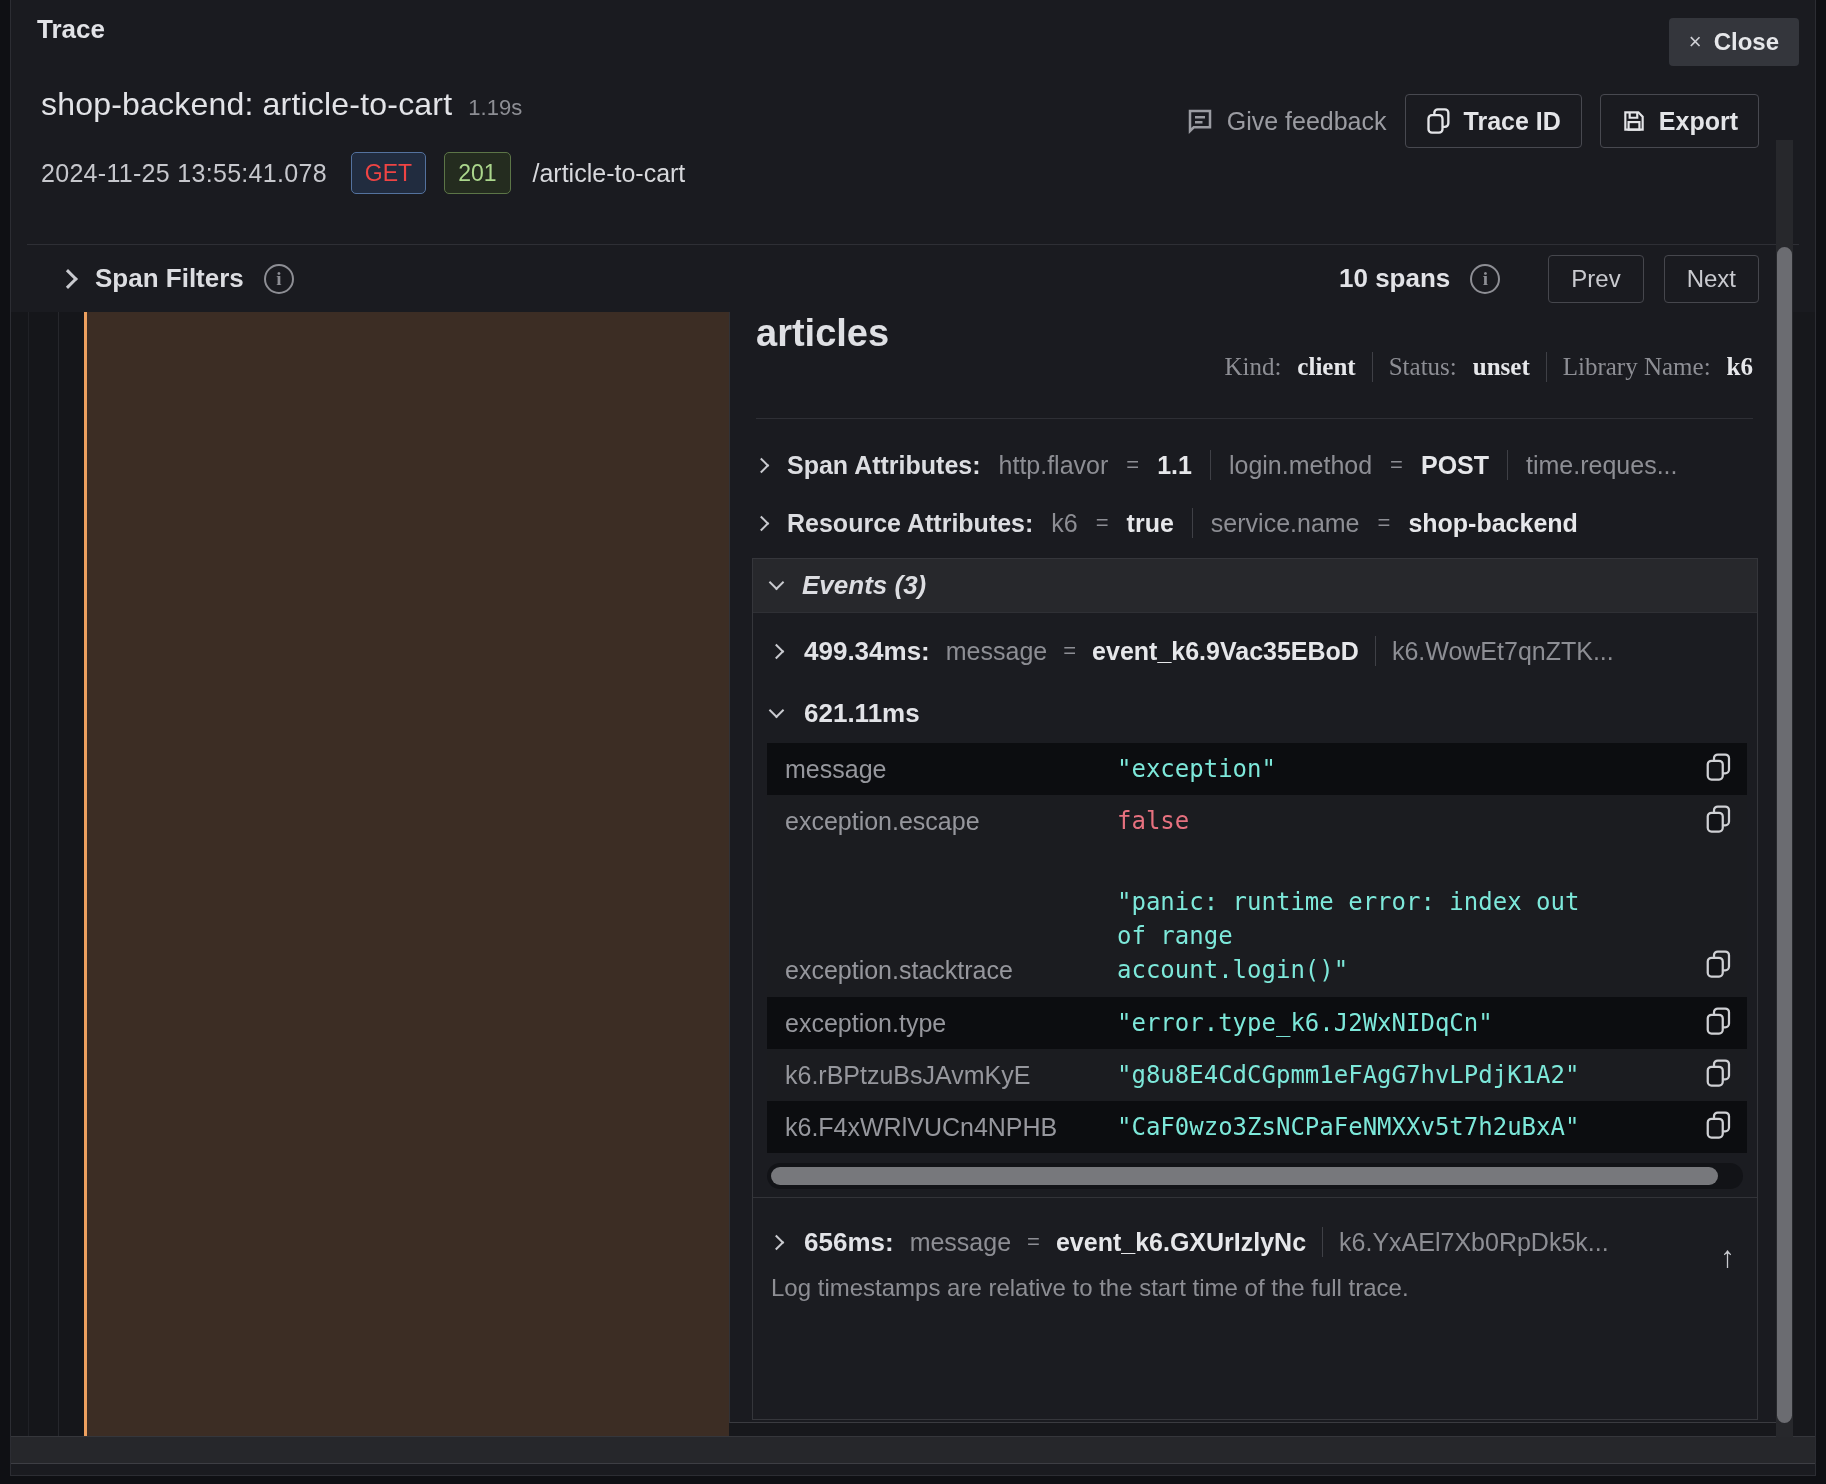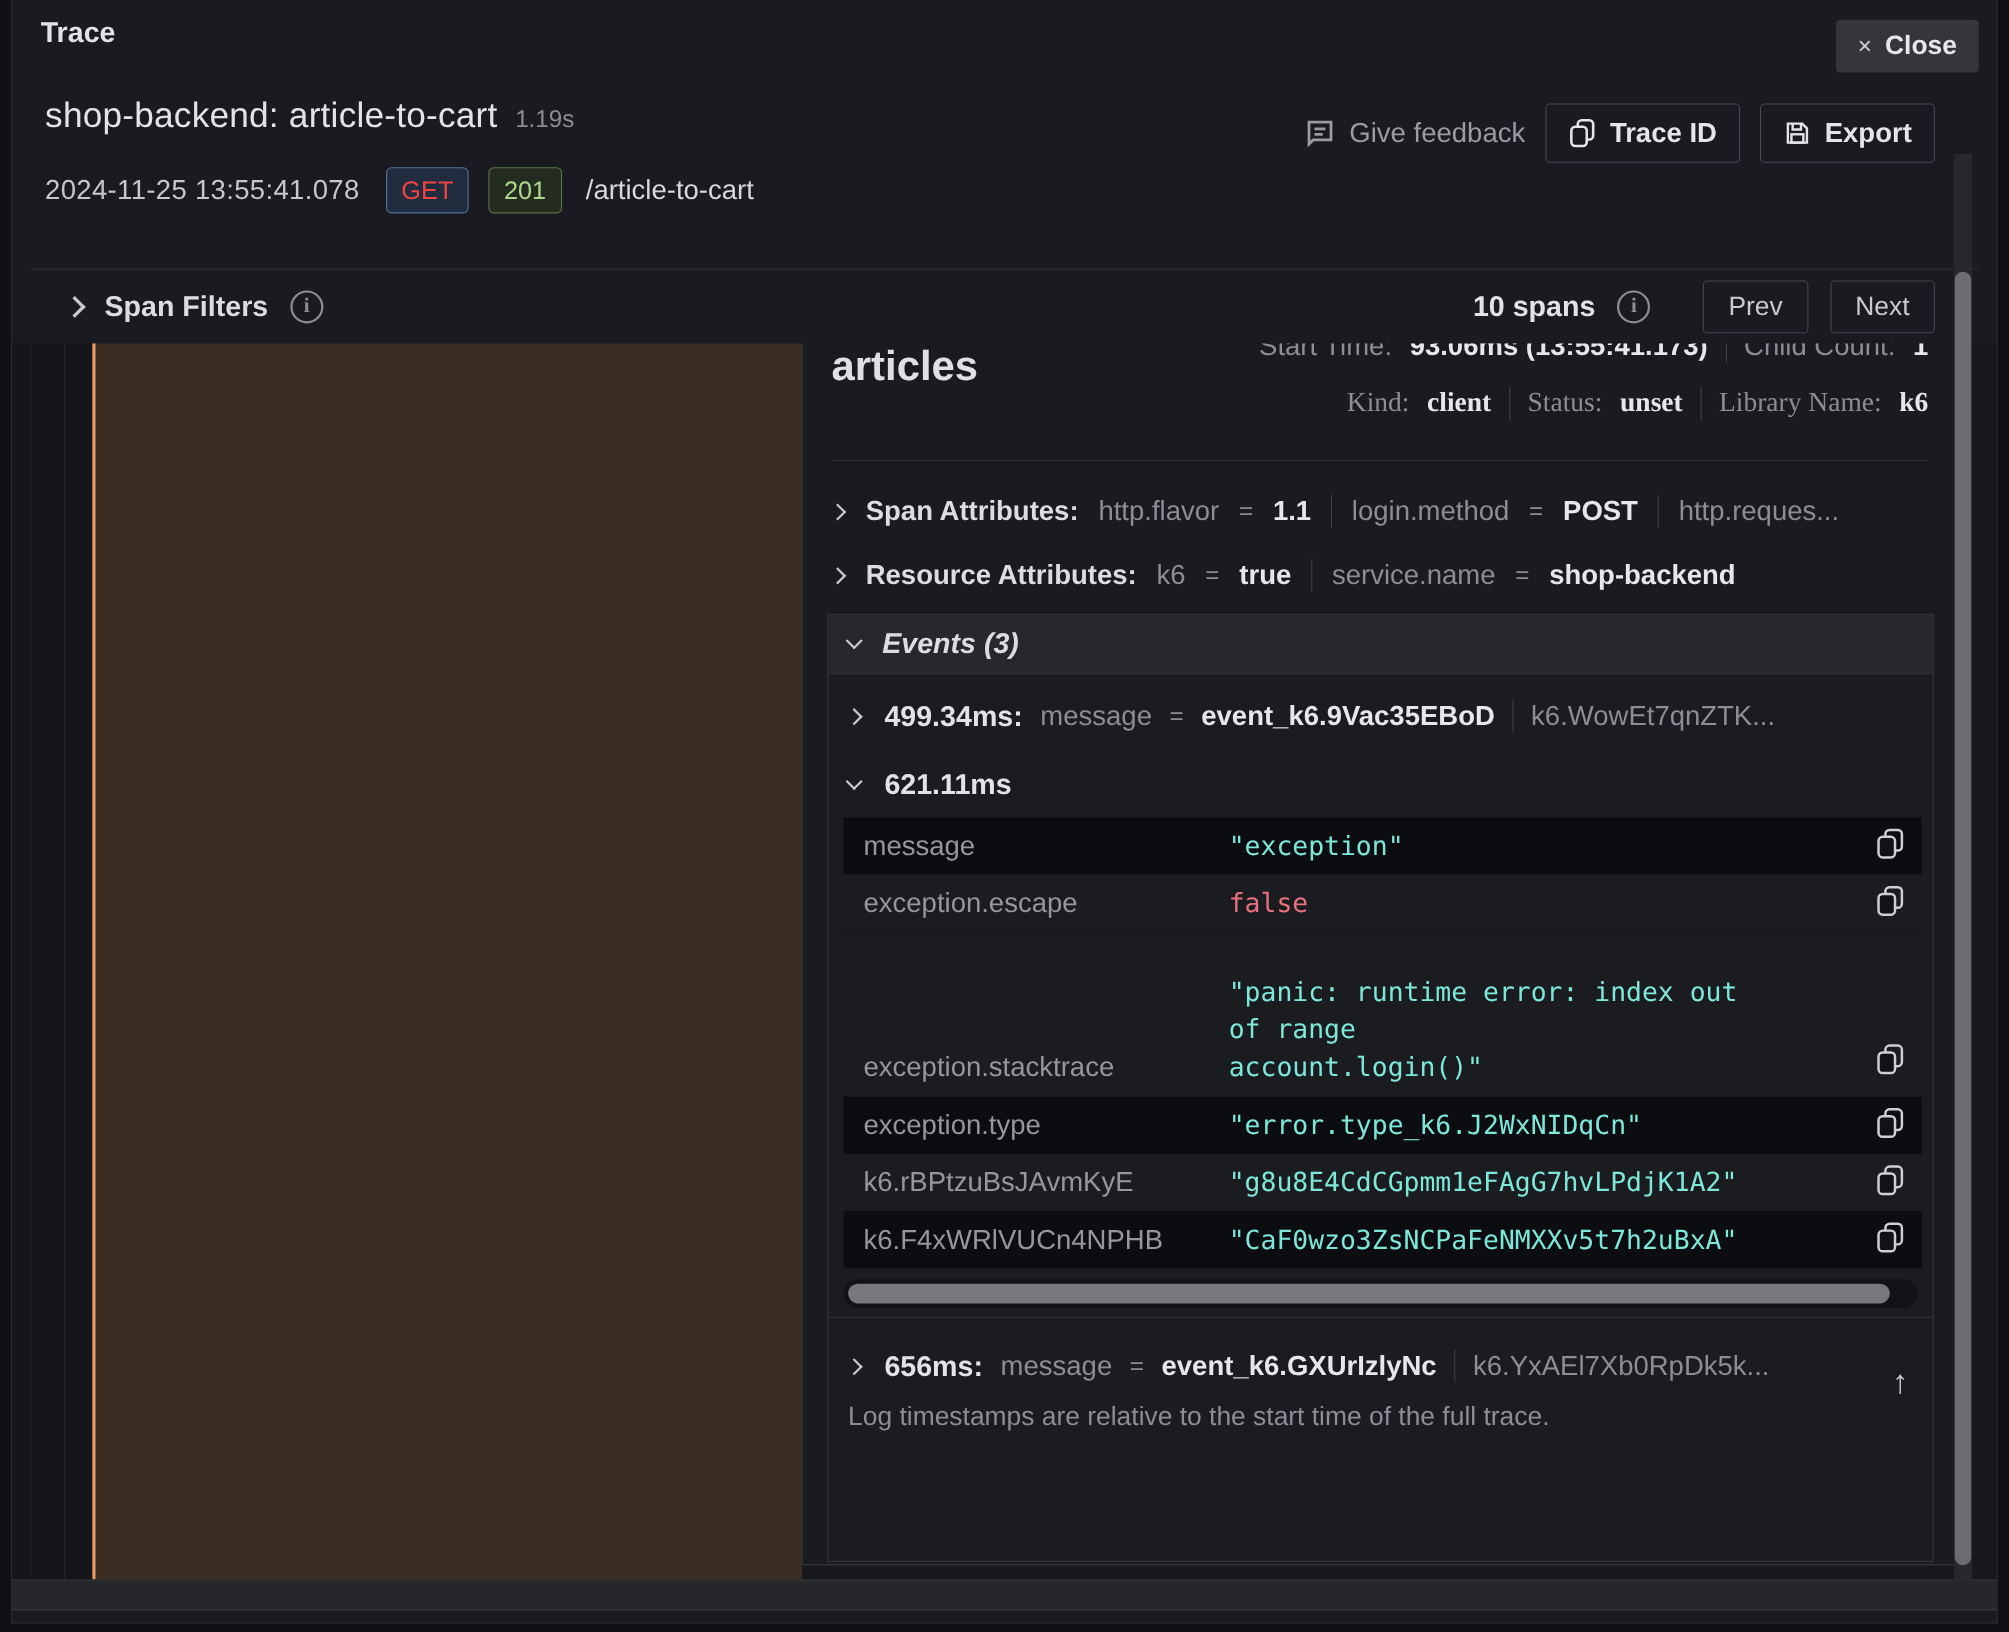--- a/index.html
+++ b/index.html
@@ -190,27 +190,20 @@
 
       <div class="timeline">
         <div class="tl-line1"></div>
         <div class="tl-line2"></div>
         <div class="tl-orange"></div>
         <div class="tl-rowfill"></div>
       </div>
 
       <div class="details">
 
-        <div class="meta1">
-          <span class="mlabel">Start Time:</span>
-          <span class="mval">93.06ms (13:55:41.173)</span>
-          <span class="vsep"></span>
-          <span class="mlabel">Child Count:</span>
-          <span class="mval">1</span>
-        </div>
 
         <div class="span-name">articles</div>
 
         <div class="meta2">
           <span class="mlabel">Kind:</span>
           <span class="mval">client</span>
           <span class="vsep"></span>
           <span class="mlabel">Status:</span>
           <span class="mval">unset</span>
           <span class="vsep"></span>
@@ -224,21 +217,21 @@
           <span class="chev small"></span>
           <span class="attr-title">Span Attributes:</span>
           <span class="akey">http.flavor</span>
           <span class="aeq">=</span>
           <span class="aval">1.1</span>
           <span class="vsep"></span>
           <span class="akey">login.method</span>
           <span class="aeq">=</span>
           <span class="aval">POST</span>
           <span class="vsep"></span>
-          <span class="atrunc">http.reques...</span>
+          <span class="atrunc">time.reques...</span>
         </div>
 
         <div class="attr-row row-resattrs">
           <span class="chev small"></span>
           <span class="attr-title">Resource Attributes:</span>
           <span class="akey">k6</span>
           <span class="aeq">=</span>
           <span class="aval">true</span>
           <span class="vsep"></span>
           <span class="akey">service.name</span>

